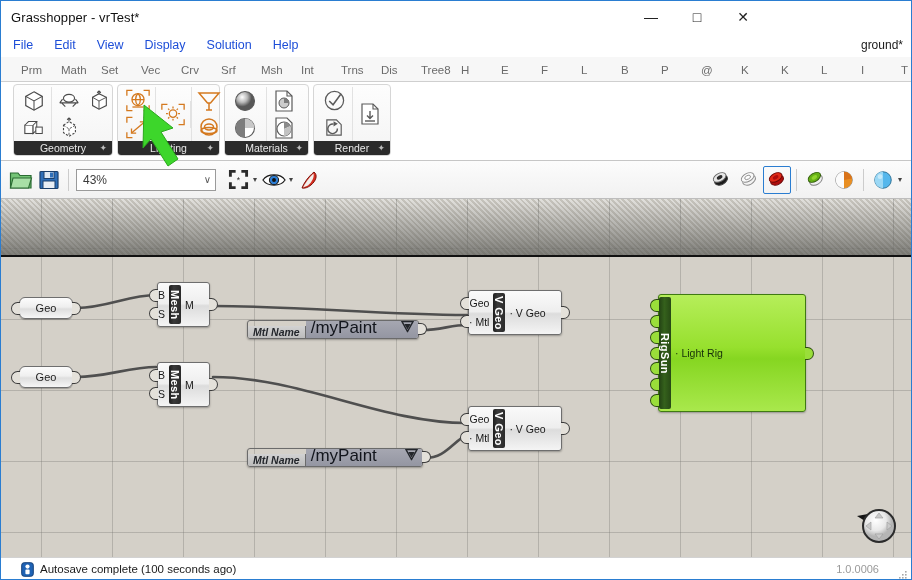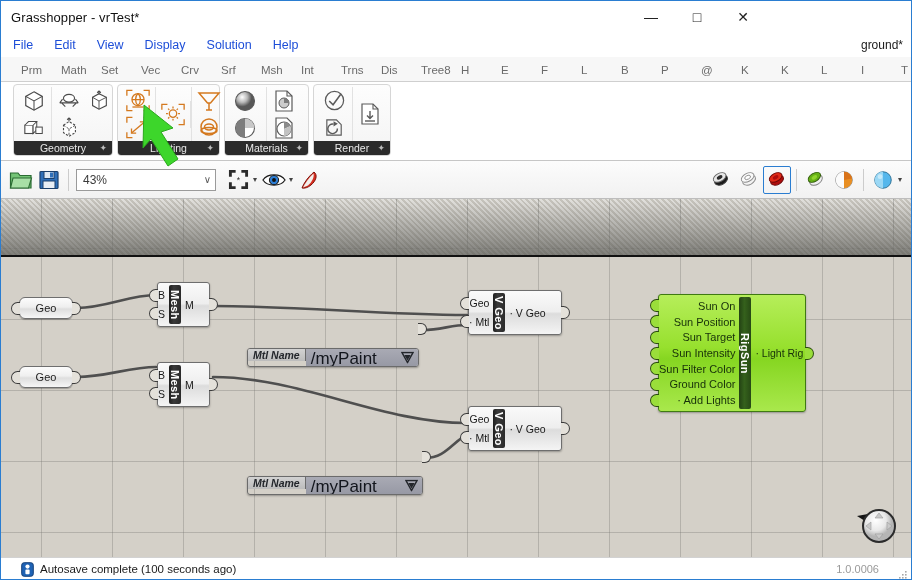--- a/index.html
+++ b/index.html
@@ -189,25 +189,24 @@
 
   .comp.green {
     border: 1px solid #3f7a12;
     background: linear-gradient(#b6ee5a 0%, #97e02e 45%, #86d621 55%, #a9e84c 100%);
   }
   .comp.green .namebar { background: linear-gradient(90deg,#234214,#35611c 45%,#274915); }
   .comp.green .in, .comp.green .out { color: #17300a; }
   .comp.green .in { font-size: 11px; }
 
   .panel {
-    display: flex; align-items: flex-start;
+    display: flex; align-items: flex-end;
     border: 1px solid #6b6b6b; border-radius: 3px; overflow: hidden;
     box-shadow: 0 1px 2px rgba(0,0,0,0.3);
     height: 19px;
-    margin-top: 28px;
   }
   .panel .lbl {
     background: linear-gradient(#d2d2d2,#bcbcbc); color: #23262b;
     font-size: 10.5px; font-style: italic; font-weight: bold;
     display: flex; align-items: center; padding: 0 5px;
     border-right: 1px solid #6b6b6b;
   }
   .panel .val {
     flex: 1; background: linear-gradient(#a9aab4,#9496a2);
     color: #12151c; font-size: 17px;
@@ -745,29 +744,20 @@
           <span>· V Geo</span>
         </div>
       </div>
     <div class="port left" style="top: 6.75px; left: -8px;"></div>
         <div class="port left" style="top: 25.25px; left: -8px;"></div>
         <div class="port right" style="top: 16px; left: 93px;"></div>
       </div>
 
     <div class="node" id="node-rigsun" style="left: 657px; top: 95px;">
       <div class="comp green" style="width: 148px; height: 118px;">
-        <div class="in">
-          <span>Sun On</span>
-          <span>Sun Position</span>
-          <span>Sun Target</span>
-          <span>Sun Intensity</span>
-          <span>Sun Filter Color</span>
-          <span>Ground Color</span>
-          <span>· Add Lights</span>
-        </div>
         <div class="namebar">RigSun</div>
         <div class="out" style="justify-content:center">
           <span>· Light Rig</span>
         </div>
       </div>
     <div class="port left" style="top: 5.35714px; left: -8px; background: rgb(154, 222, 58); border-color: rgb(46, 77, 18);"></div>
         <div class="port left" style="top: 21.0714px; left: -8px; background: rgb(154, 222, 58); border-color: rgb(46, 77, 18);"></div>
         <div class="port left" style="top: 36.7857px; left: -8px; background: rgb(154, 222, 58); border-color: rgb(46, 77, 18);"></div>
         <div class="port left" style="top: 52.5px; left: -8px; background: rgb(154, 222, 58); border-color: rgb(46, 77, 18);"></div>
         <div class="port left" style="top: 68.2143px; left: -8px; background: rgb(154, 222, 58); border-color: rgb(46, 77, 18);"></div>

